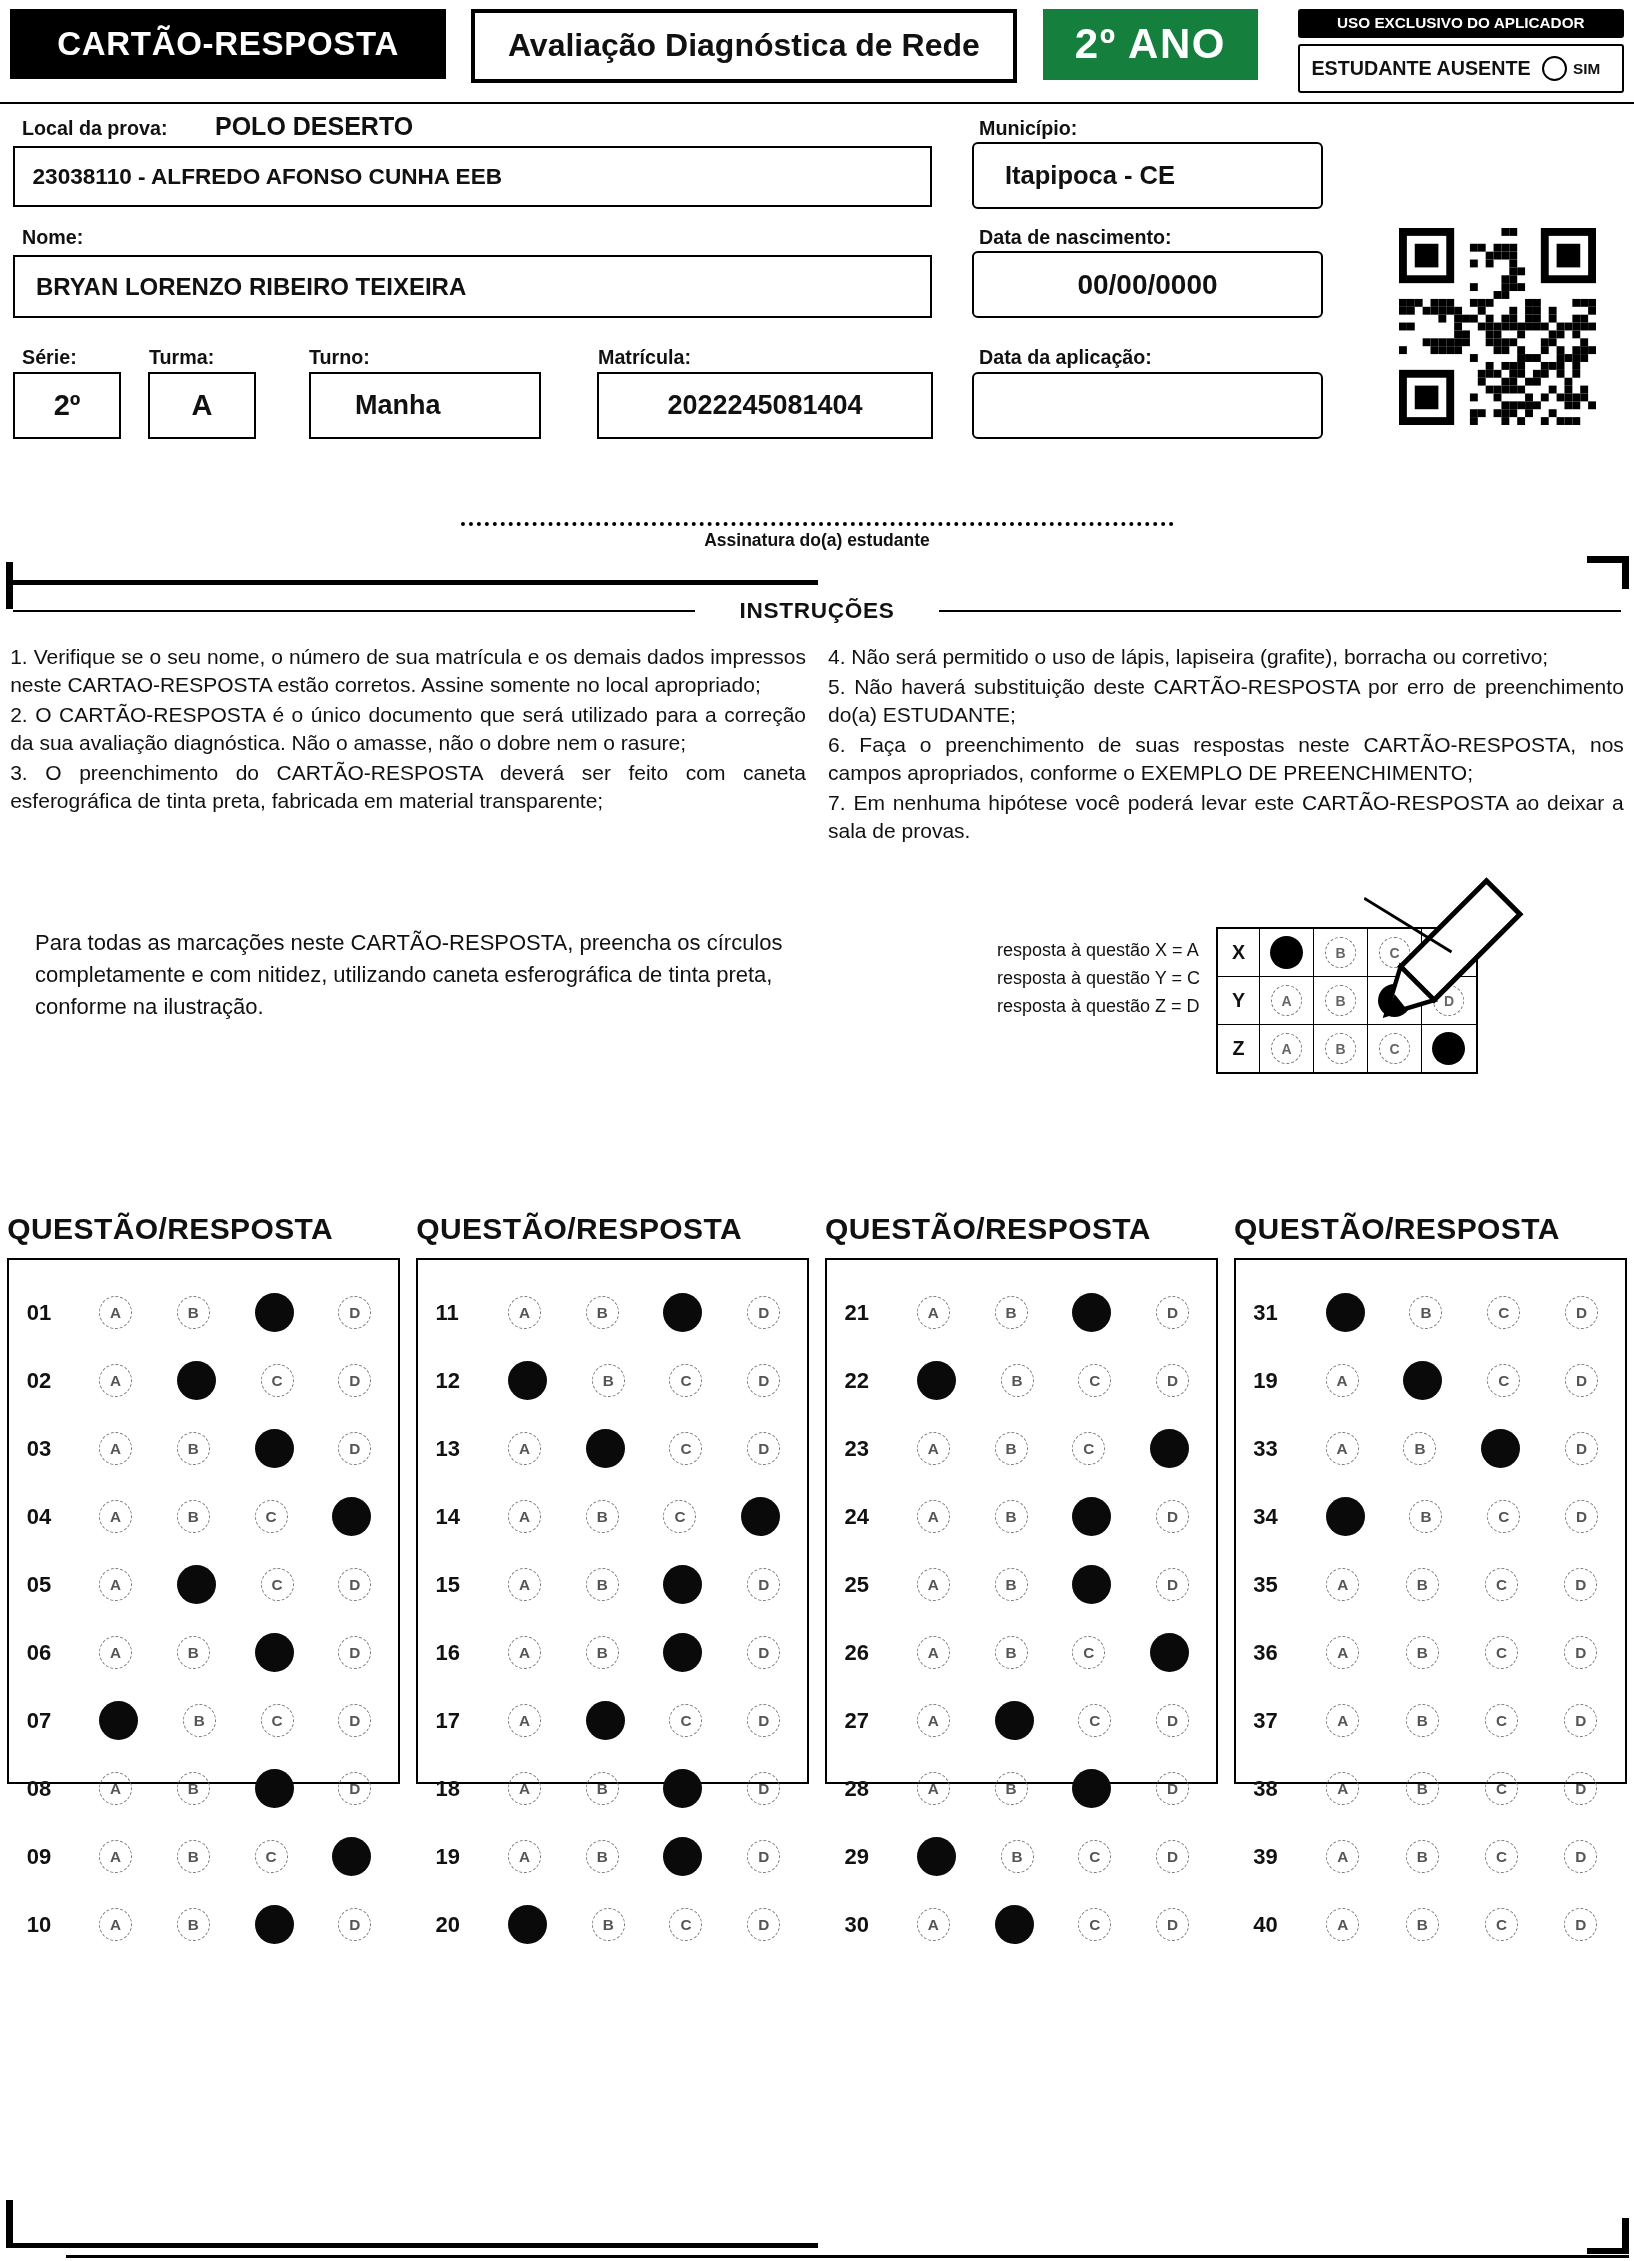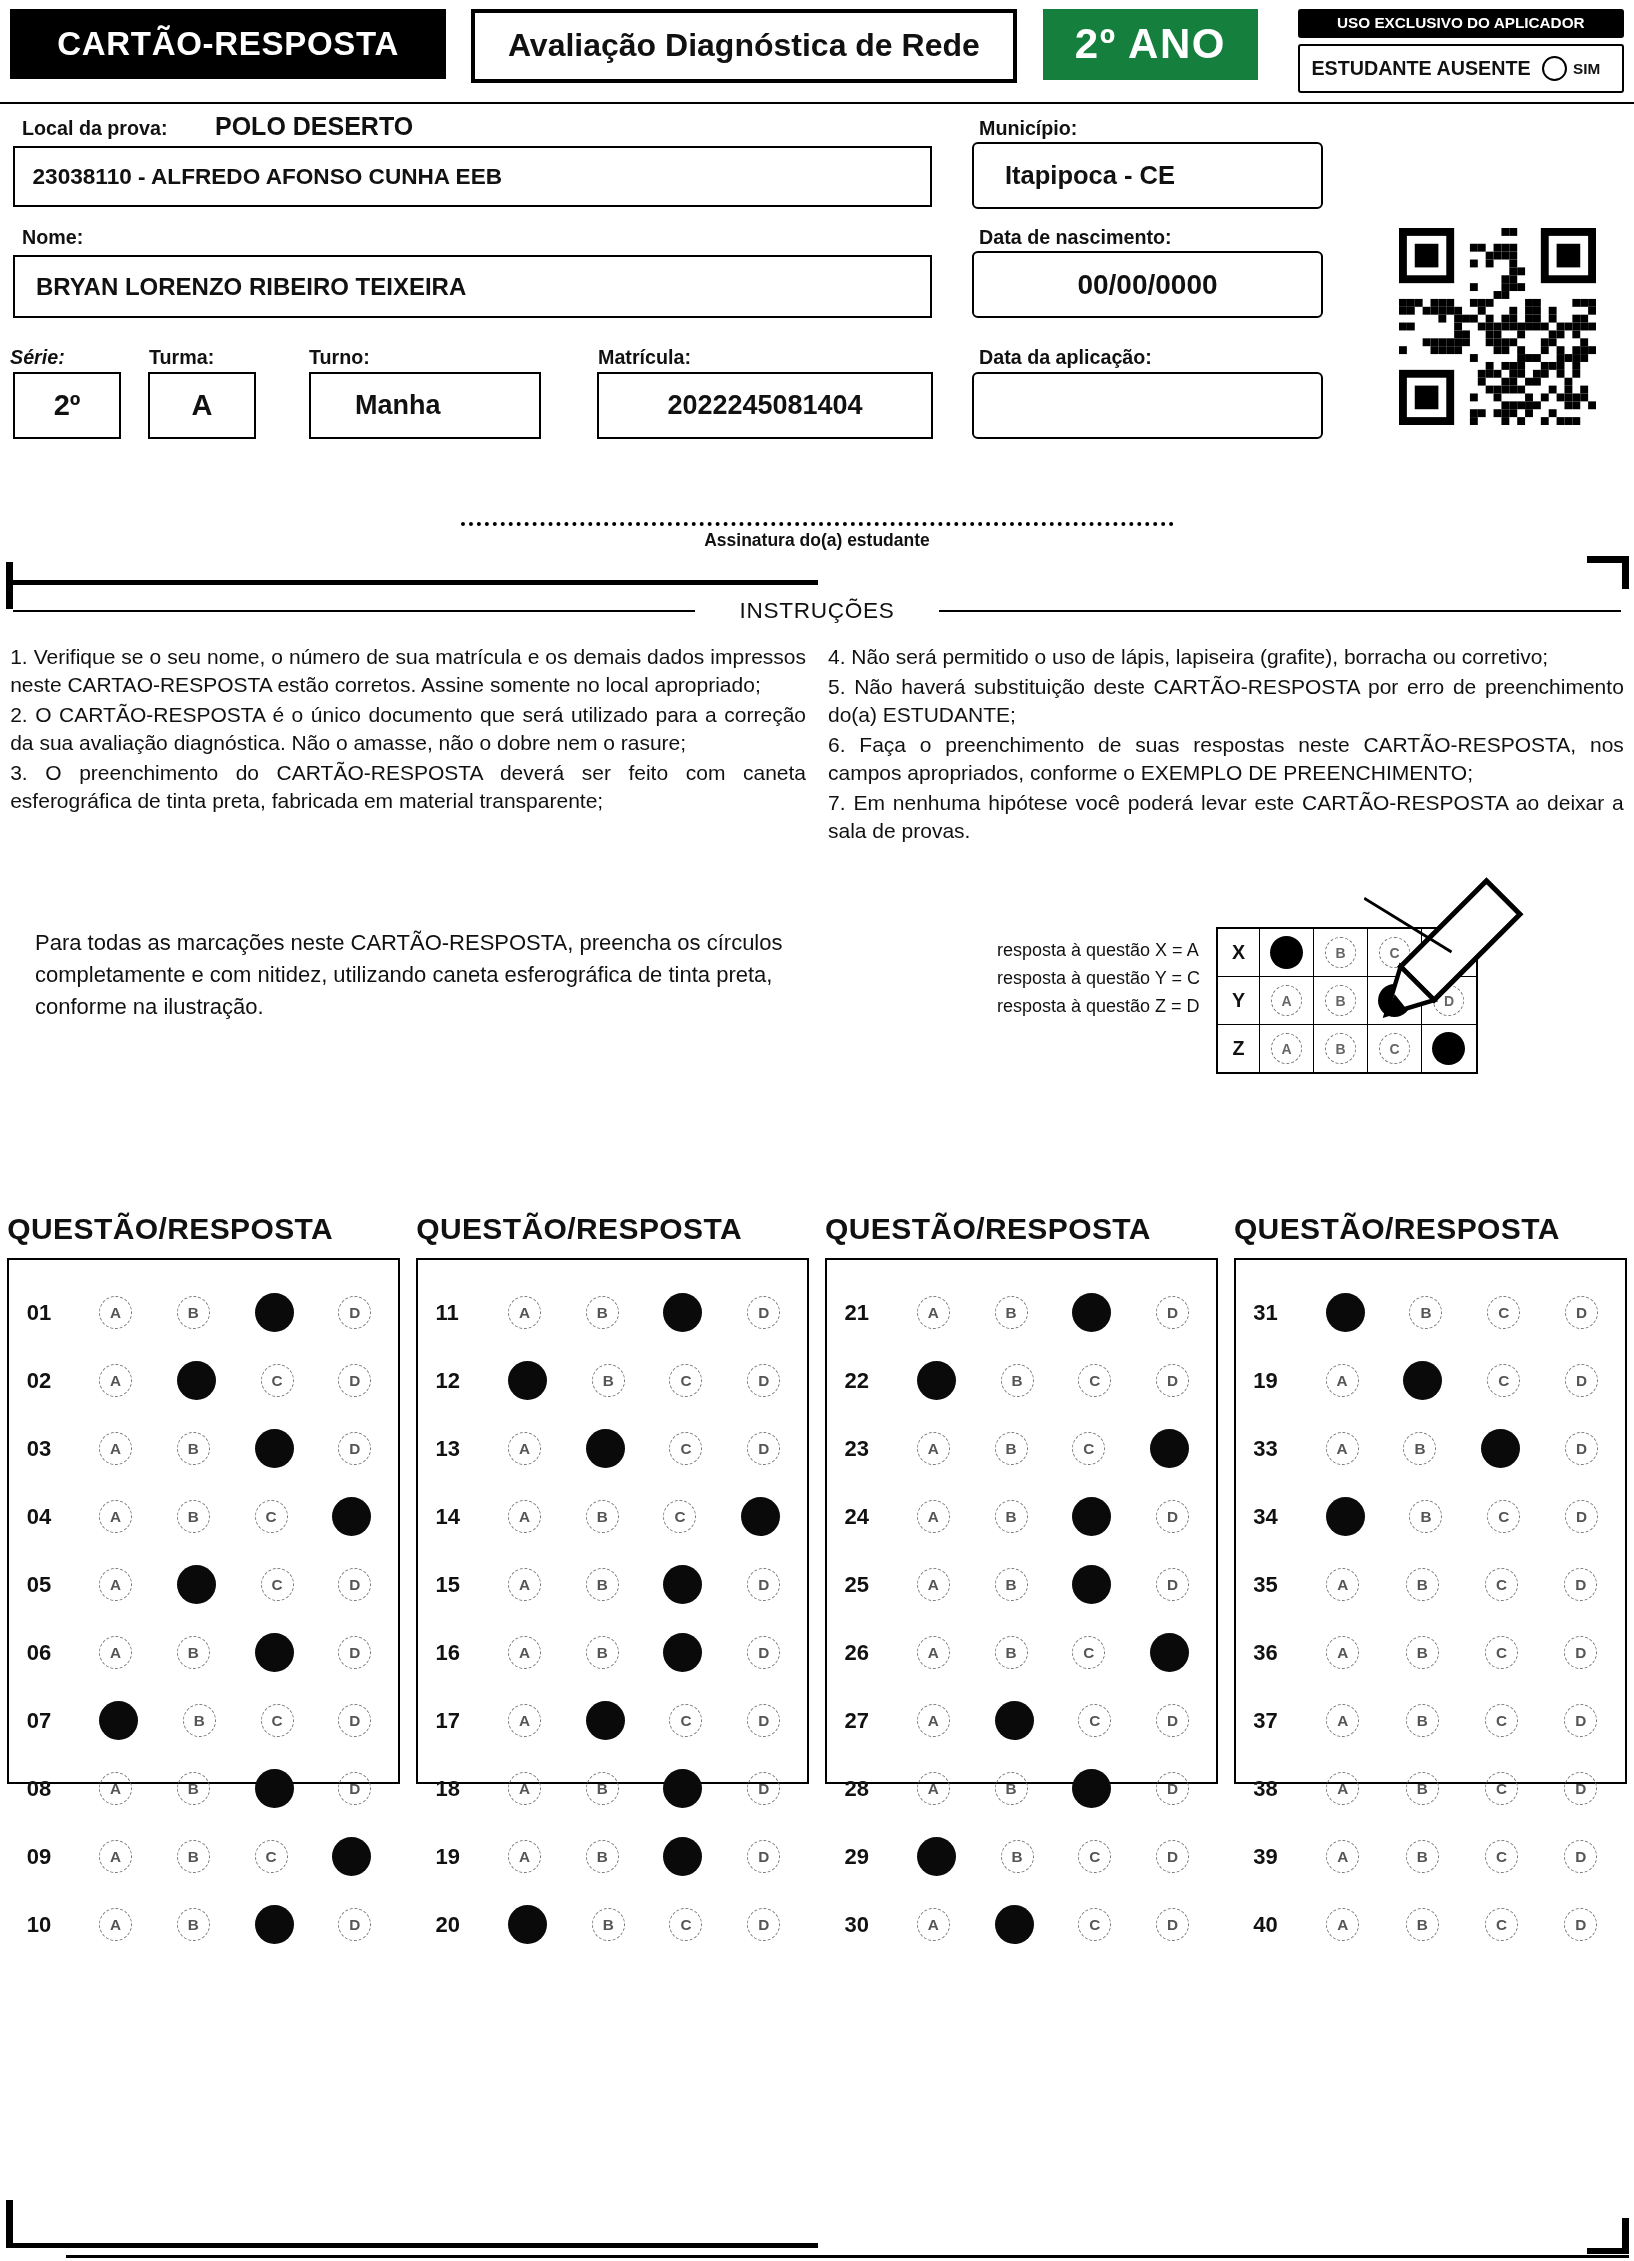--- a/index.html
+++ b/index.html
@@ -32,21 +32,21 @@
   .signature { width:713px; margin:20.4px auto 0 auto; text-align:center; }
   .sig-line { border-top:4.4px dotted #000; }
   .sig-label { font-size:17.5px; font-weight:bold; margin-top:4.4px; }
 
   
   .mark { position:absolute; background:#000; }
 
   
   .instr-title-row { display:flex; align-items:center; margin:47px 13px 0 13px; }
   .instr-line { flex:1; border-top:2.9px solid #000; }
-  .instr-title { font-size:22.6px; font-weight:normal; letter-spacing:0.7px; margin:0 44px; }
+  .instr-title { font-size:22.6px; font-weight:bold; letter-spacing:0.7px; margin:0 44px; }
   .instr-cols { display:flex; gap:22px; padding:19px 10.2px 0 10.2px; }
   .instr-col { flex:1; font-size:21px; line-height:1.33; text-align:justify; }
   .instr-col p { margin-bottom:2.2px; }
 
   
   .note-row { display:flex; margin-top:80px; align-items:flex-start; }
   .marking-note { width:859px; padding-left:35px; font-size:22px; line-height:1.45; }
   .ex-captions { margin-left:138px; margin-top:10.2px; font-size:18px; line-height:1.55; white-space:nowrap; }
   .ex-grid { margin-left:16px; position:relative; border:2.2px solid #000; display:inline-block; background:#fff; }
   .ex-row { display:flex; border-bottom:1.5px solid #000; }
@@ -96,21 +96,21 @@
 
     <div class="fbox" style="left:13px; top:42px; width:919px; height:61px; padding-left:17.5px; font-size:22.6px;">23038110 - ALFREDO AFONSO CUNHA EEB</div>
     <div class="fbox rounded" style="left:972px; top:38px; width:351px; height:67px; padding-left:31px; font-size:25.5px;">Itapipoca - CE</div>
 
     <div class="flabel" style="left:22px; top:122px;">Nome:</div>
     <div class="flabel" style="left:979px; top:122px;">Data de nascimento:</div>
 
     <div class="fbox" style="left:13px; top:151px; width:919px; height:63px; padding-left:21px; font-size:24px;">BRYAN LORENZO RIBEIRO TEIXEIRA</div>
     <div class="fbox rounded centered" style="left:972px; top:147px; width:351px; height:67px; font-size:28px;">00/00/0000</div>
 
-    <div class="flabel" style="left:10px; top:242px;font-style:italic;">Série:</div>
+    <div class="flabel" style="left:22px; top:242px;">Série:</div>
     <div class="flabel" style="left:149px; top:242px;">Turma:</div>
     <div class="flabel" style="left:309px; top:242px;">Turno:</div>
     <div class="flabel" style="left:598px; top:242px;">Matrícula:</div>
     <div class="flabel" style="left:979px; top:242px;">Data da aplicação:</div>
 
     <div class="fbox centered" style="left:13px; top:268px; width:108px; height:67px; font-size:29px;">2º</div>
     <div class="fbox centered" style="left:148px; top:268px; width:108px; height:67px; font-size:29px;">A</div>
     <div class="fbox" style="left:309px; top:268px; width:232px; height:67px; padding-left:44px; font-size:27px;">Manha</div>
     <div class="fbox centered" style="left:597px; top:268px; width:336px; height:67px; font-size:27px;">2022245081404</div>
     <div class="fbox rounded" style="left:972px; top:268px; width:351px; height:67px;"></div>

